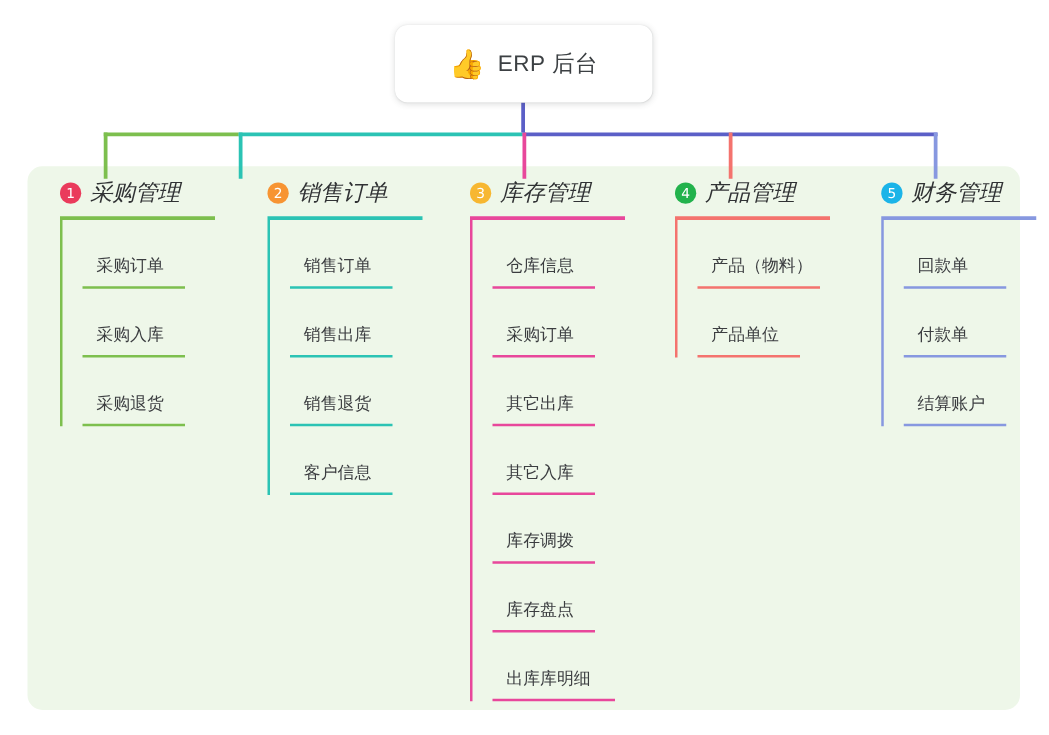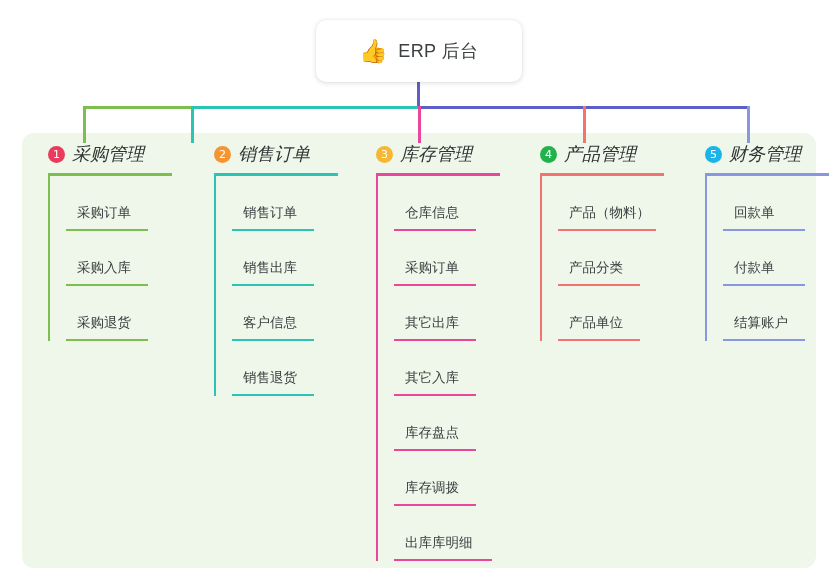--- a/index.html
+++ b/index.html
@@ -207,27 +207,27 @@
           <div class="spine" style="background: rgb(43, 195, 180);"></div>
           <div class="item">
             <span class="item-label">销售订单</span>
             <div class="item-rule" style="background: rgb(43, 195, 180);"></div>
           </div>
           <div class="item">
             <span class="item-label">销售出库</span>
             <div class="item-rule" style="background: rgb(43, 195, 180);"></div>
           </div>
           <div class="item">
+            <span class="item-label">销售退货</span>
+            <div class="item-rule" style="background: rgb(43, 195, 180);"></div>
+          </div>
+          <div class="item">
             <span class="item-label">客户信息</span>
             <div class="item-rule" style="background: rgb(43, 195, 180);"></div>
           </div>
-          <div class="item">
-            <span class="item-label">销售退货</span>
-            <div class="item-rule" style="background: rgb(43, 195, 180);"></div>
-          </div>
         </div>
       </div>
       <div class="column" style="left: 358px;">
         <div class="col-head">
           <span class="badge" style="background: rgb(247, 183, 49);">3</span>
           <span class="col-title">库存管理</span>
         </div>
         <div class="col-rule" style="background: rgb(232, 71, 155);"></div>
         <div class="items">
           <div class="spine" style="background: rgb(232, 71, 155);"></div>
@@ -241,25 +241,25 @@
           </div>
           <div class="item">
             <span class="item-label">其它出库</span>
             <div class="item-rule" style="background: rgb(232, 71, 155);"></div>
           </div>
           <div class="item">
             <span class="item-label">其它入库</span>
             <div class="item-rule" style="background: rgb(232, 71, 155);"></div>
           </div>
           <div class="item">
+            <span class="item-label">库存调拨</span>
+            <div class="item-rule" style="background: rgb(232, 71, 155);"></div>
+          </div>
+          <div class="item">
             <span class="item-label">库存盘点</span>
-            <div class="item-rule" style="background: rgb(232, 71, 155);"></div>
-          </div>
-          <div class="item">
-            <span class="item-label">库存调拨</span>
             <div class="item-rule" style="background: rgb(232, 71, 155);"></div>
           </div>
           <div class="item wide">
             <span class="item-label">出库库明细</span>
             <div class="item-rule" style="background: rgb(232, 71, 155);"></div>
           </div>
         </div>
       </div>
       <div class="column" style="left: 522px;">
         <div class="col-head">
@@ -267,24 +267,20 @@
           <span class="col-title">产品管理</span>
         </div>
         <div class="col-rule" style="background: rgb(244, 115, 110);"></div>
         <div class="items">
           <div class="spine" style="background: rgb(244, 115, 110);"></div>
           <div class="item wide">
             <span class="item-label">产品（物料）</span>
             <div class="item-rule" style="background: rgb(244, 115, 110);"></div>
           </div>
           <div class="item">
-            <span class="item-label">产品分类</span>
-            <div class="item-rule" style="background: rgb(244, 115, 110);"></div>
-          </div>
-          <div class="item">
             <span class="item-label">产品单位</span>
             <div class="item-rule" style="background: rgb(244, 115, 110);"></div>
           </div>
         </div>
       </div>
       <div class="column" style="left: 687px;">
         <div class="col-head">
           <span class="badge" style="background: rgb(27, 180, 232);">5</span>
           <span class="col-title">财务管理</span>
         </div>

